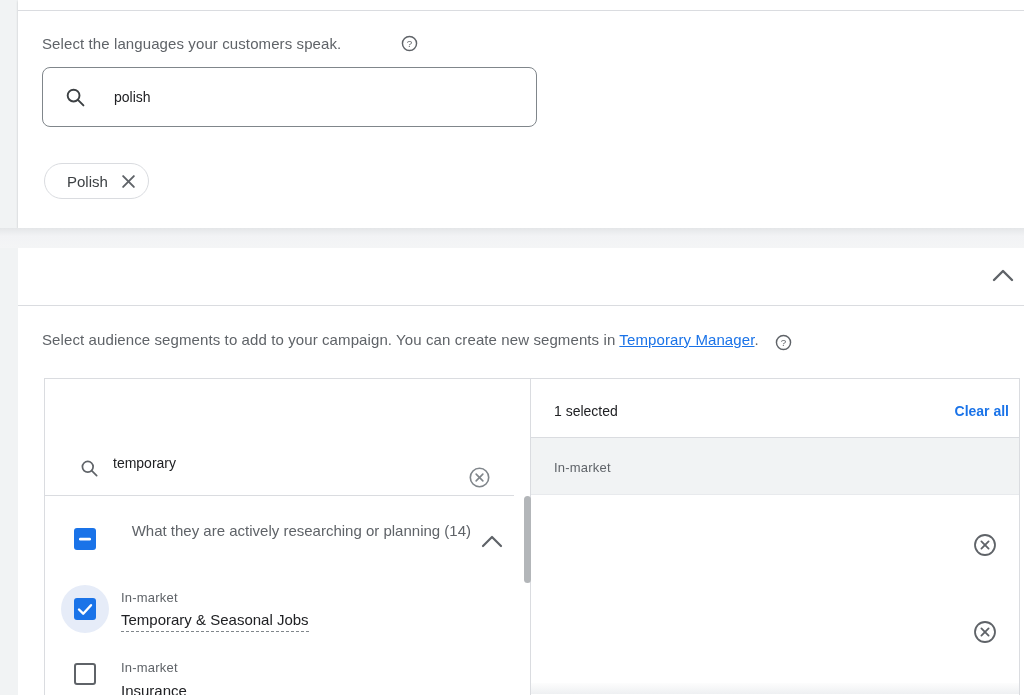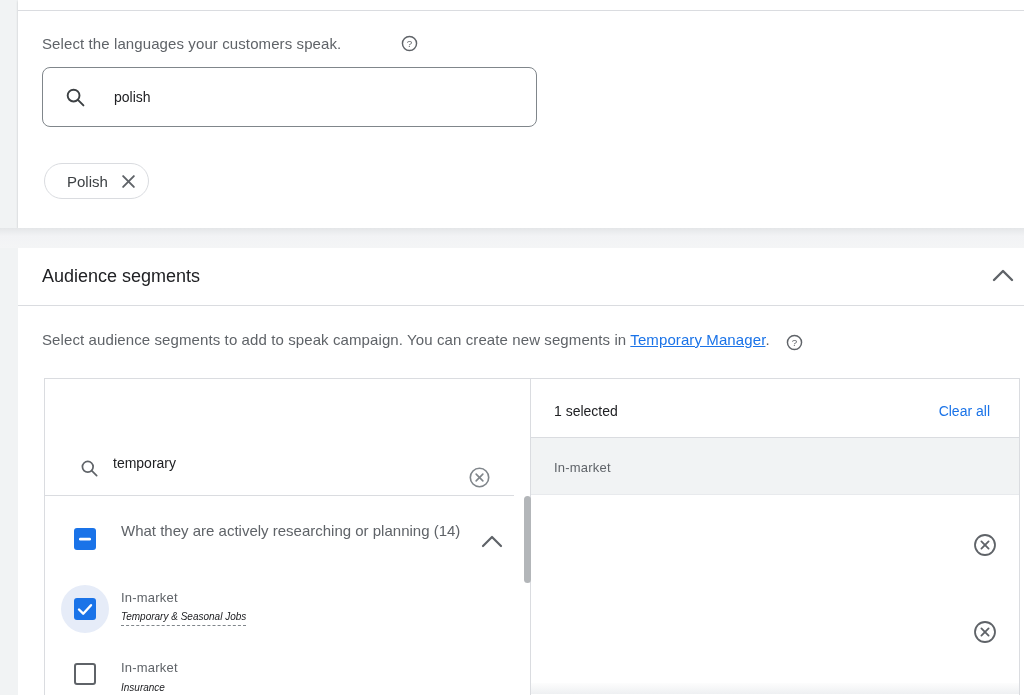--- a/index.html
+++ b/index.html
@@ -58,31 +58,31 @@
   
   .results{ position:absolute; left:0; right:0; top:117px; bottom:0; }
   .scroll-thumb{ position:absolute; left:479px; top:0px; width:7px; height:87px; background:#b3b6b9; border-radius:4px; }
 
   .cb{ position:absolute; width:22px; height:22px; border-radius:3px; }
   .cb-filled{ background:#1a73e8; }
   .cb-empty{ border:2px solid #5f6368; background:#fff; }
   .cb svg{ position:absolute; left:0; top:0; width:22px; height:22px; }
   .ripple{ position:absolute; width:48px; height:48px; border-radius:50%; background:#e6ecf8; }
 
-  .grp-text{ position:absolute; left:76px; top:22px; width:350px; font-size:15px; line-height:26px; color:#5f6368; }
+  .grp-text{ position:absolute; left:76px; top:22px; width:350px; font-size:15px; line-height:26px; color:#5f6368;text-align:right; }
   .grp-chev{ position:absolute; left:436px; top:38px; width:22px; height:14px; cursor:pointer; }
 
   .cat-label{ position:absolute; font-size:13px; color:#5f6368; letter-spacing:.2px; }
-  .seg-name{ position:absolute; font-size:10px; color:#202124;font-style:italic; }
+  .seg-name{ position:absolute; font-size:15px; color:#202124; }
   .seg-name .dashed{ border-bottom:1px dashed #80868b; padding-bottom:3px; cursor:pointer; }
 
   
   .sel-header{ position:absolute; left:0; right:0; top:0; height:59px; border-bottom:1px solid #dadce0; }
   .sel-count{ position:absolute; left:23px; top:24px; font-size:14px; color:#202124; }
-  .clear-all{ position:absolute; right:29px; top:24px; font-size:14px; color:#1a73e8; font-weight:400; cursor:pointer;margin-left:24px; }
+  .clear-all{ position:absolute; right:10px; top:24px; font-size:14px; color:#1a73e8; font-weight:700; cursor:pointer;margin-left:24px; }
   .sel-groupband{ position:absolute; left:0; right:0; top:59px; height:57px; background:#f1f3f4; border-bottom:1px solid #e8eaed; }
   .sel-groupband .cat-label{ left:23px; top:22px; }
   .remove-circle{ position:absolute; width:24px; height:24px; cursor:pointer; }
   .sel-bottom-band{ position:absolute; left:0; right:0; bottom:23px; height:11px; background:linear-gradient(#fdfdfd,#eef0f2); }
 </style>
 </head>
 <body>
 
 <div class="canvas">
   <div class="left-gutter"></div>
@@ -112,30 +112,29 @@
     <svg class="chip-x" viewBox="0 0 14 14">
       <line x1="2" y1="2" x2="12" y2="12" stroke="#5f6368" stroke-width="1.8" stroke-linecap="round"></line>
       <line x1="12" y1="2" x2="2" y2="12" stroke="#5f6368" stroke-width="1.8" stroke-linecap="round"></line>
     </svg>
   </div>
 
   <div class="gap-band"></div>
 
   <div class="card card2"></div>
 
-  <div class="abs aud-title">Audience segments</div>
   <div class="abs collapse-chev">
     <svg viewBox="0 0 22 14" width="22" height="14">
       <polyline points="2,12 11,3 20,12" fill="none" stroke="#5f6368" stroke-width="2.4" stroke-linecap="round" stroke-linejoin="round"></polyline>
     </svg>
   </div>
   <div class="aud-divider"></div>
 
   <div class="abs aud-desc">
-    <span>Select audience segments to add to speak campaign. You can create new segments in </span><a>Temporary Manager</a><span>.</span>
+    <span>Select audience segments to add to your campaign. You can create new segments in </span><a>Temporary Manager</a><span>.</span>
     <span class="help-icon" style="display:inline-block;">
       <svg class="help-icon" viewBox="0 0 20 20">
         <circle cx="10" cy="10" r="8.3" fill="none" stroke="#5f6368" stroke-width="1.7"></circle>
         <text x="10" y="14.2" font-size="11.5" text-anchor="middle" fill="#5f6368" font-family="Liberation Sans, sans-serif">?</text>
       </svg>
     </span>
   </div>
 
   <div class="picker">
 

